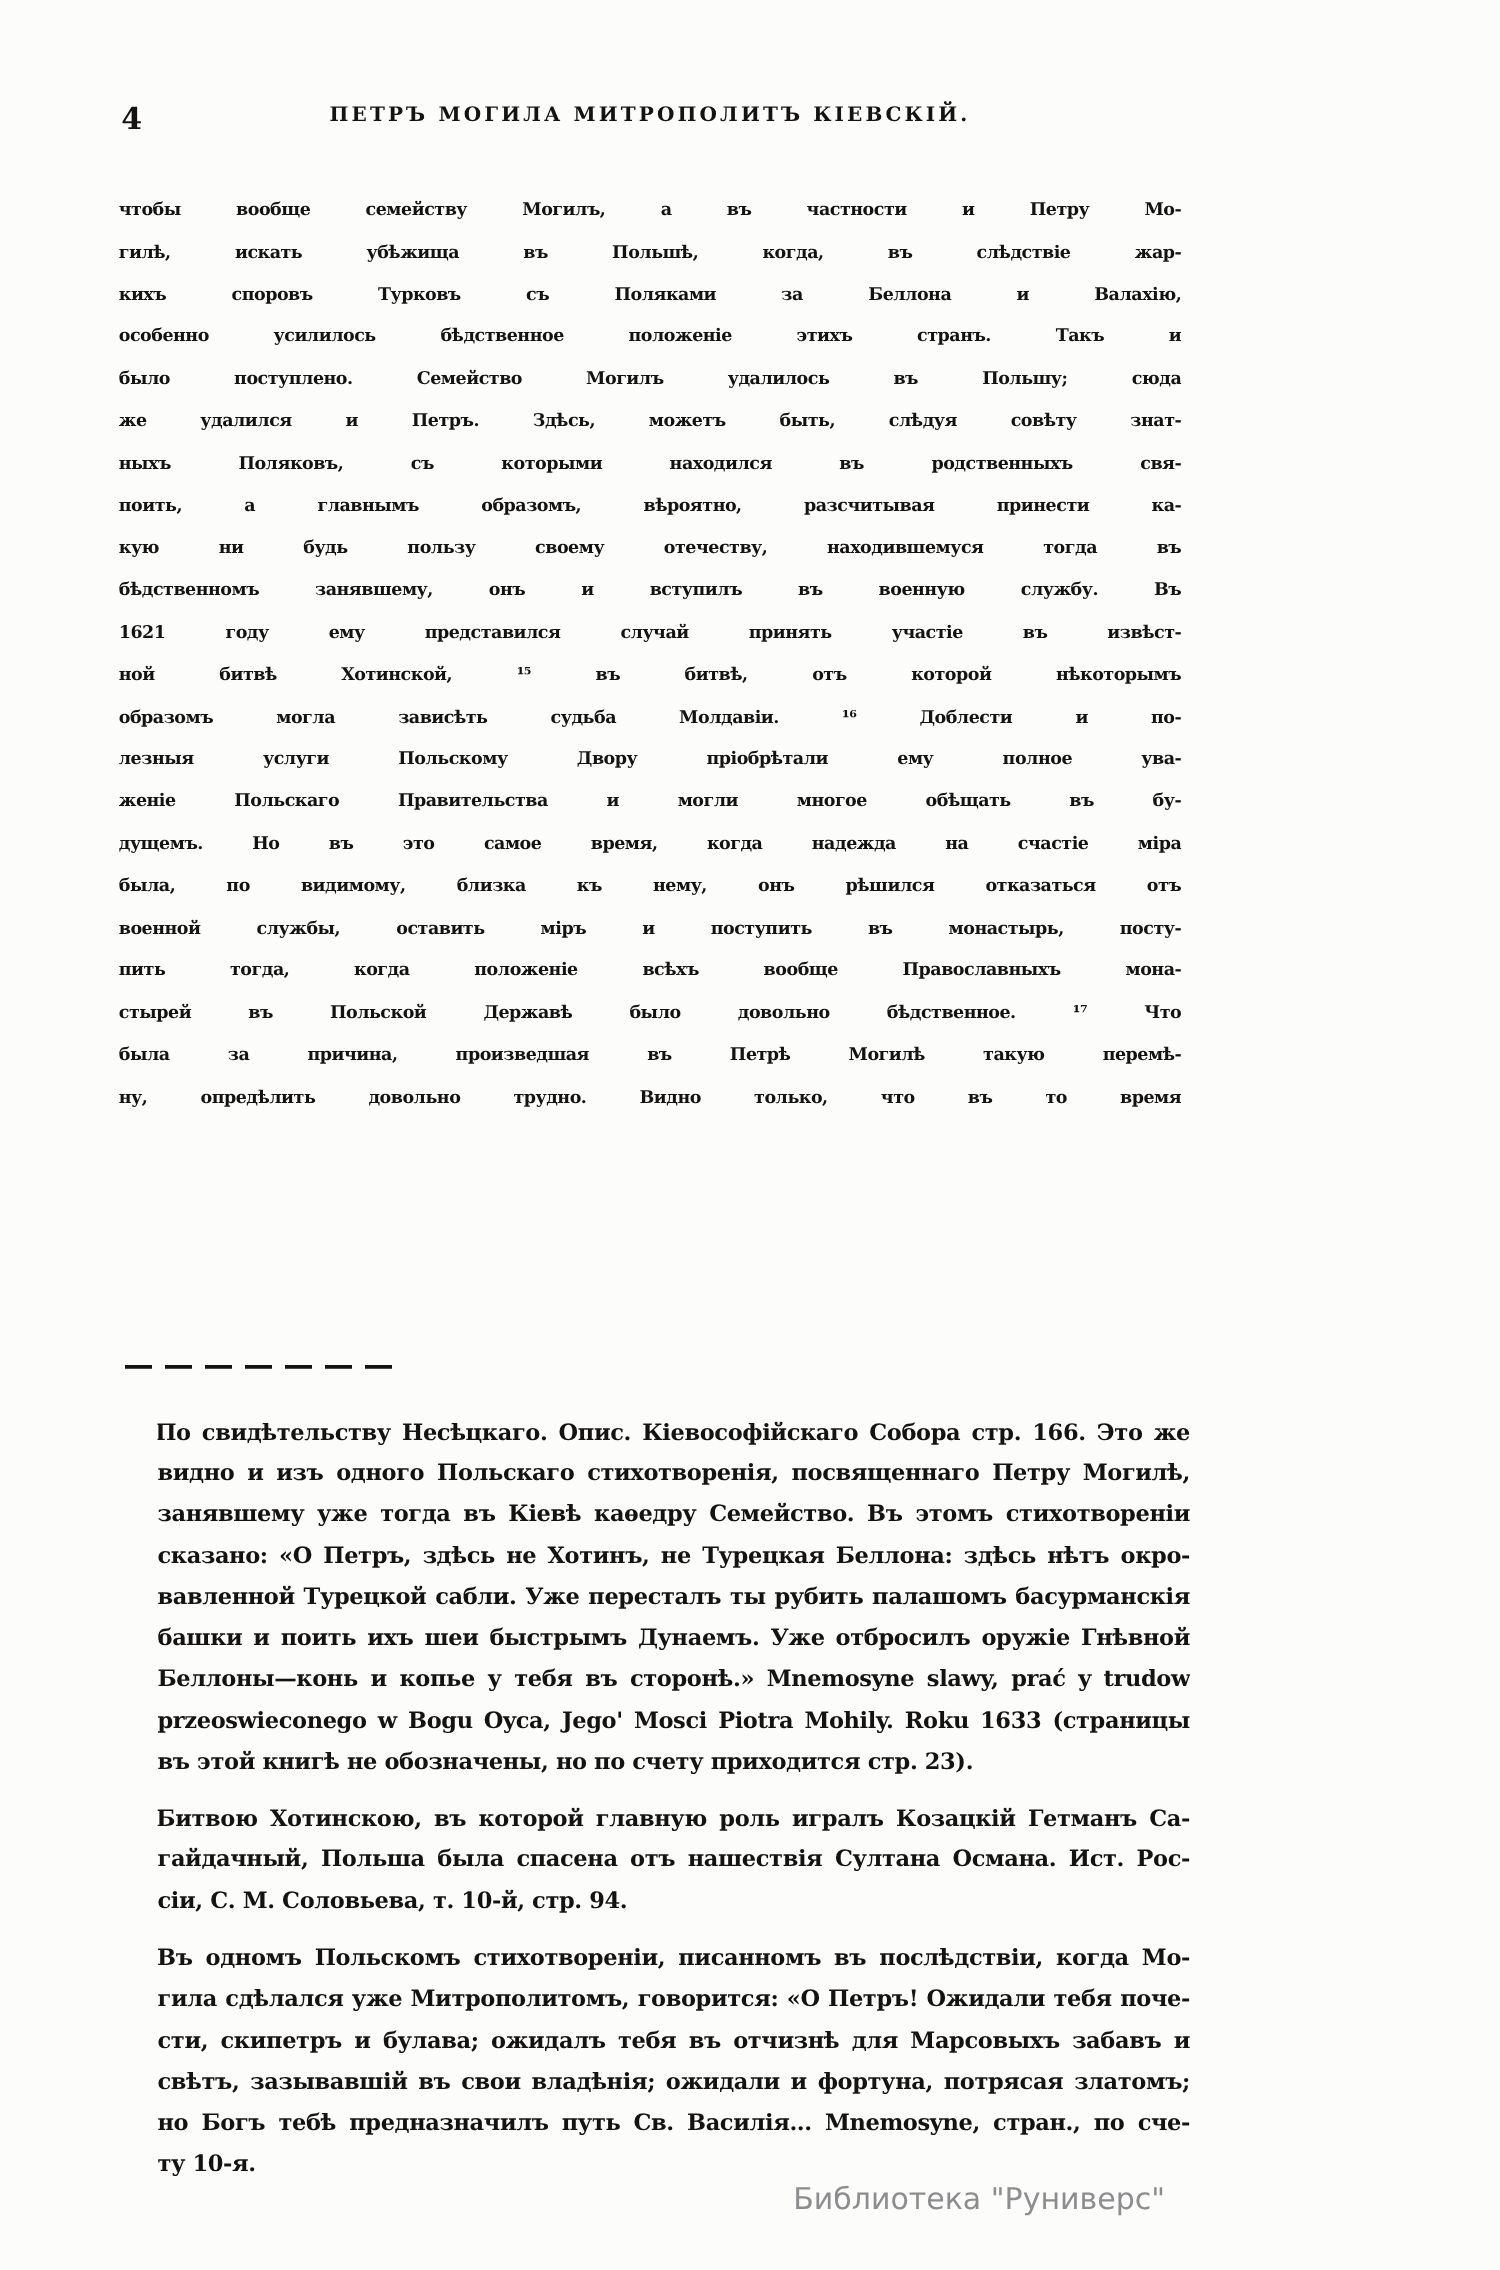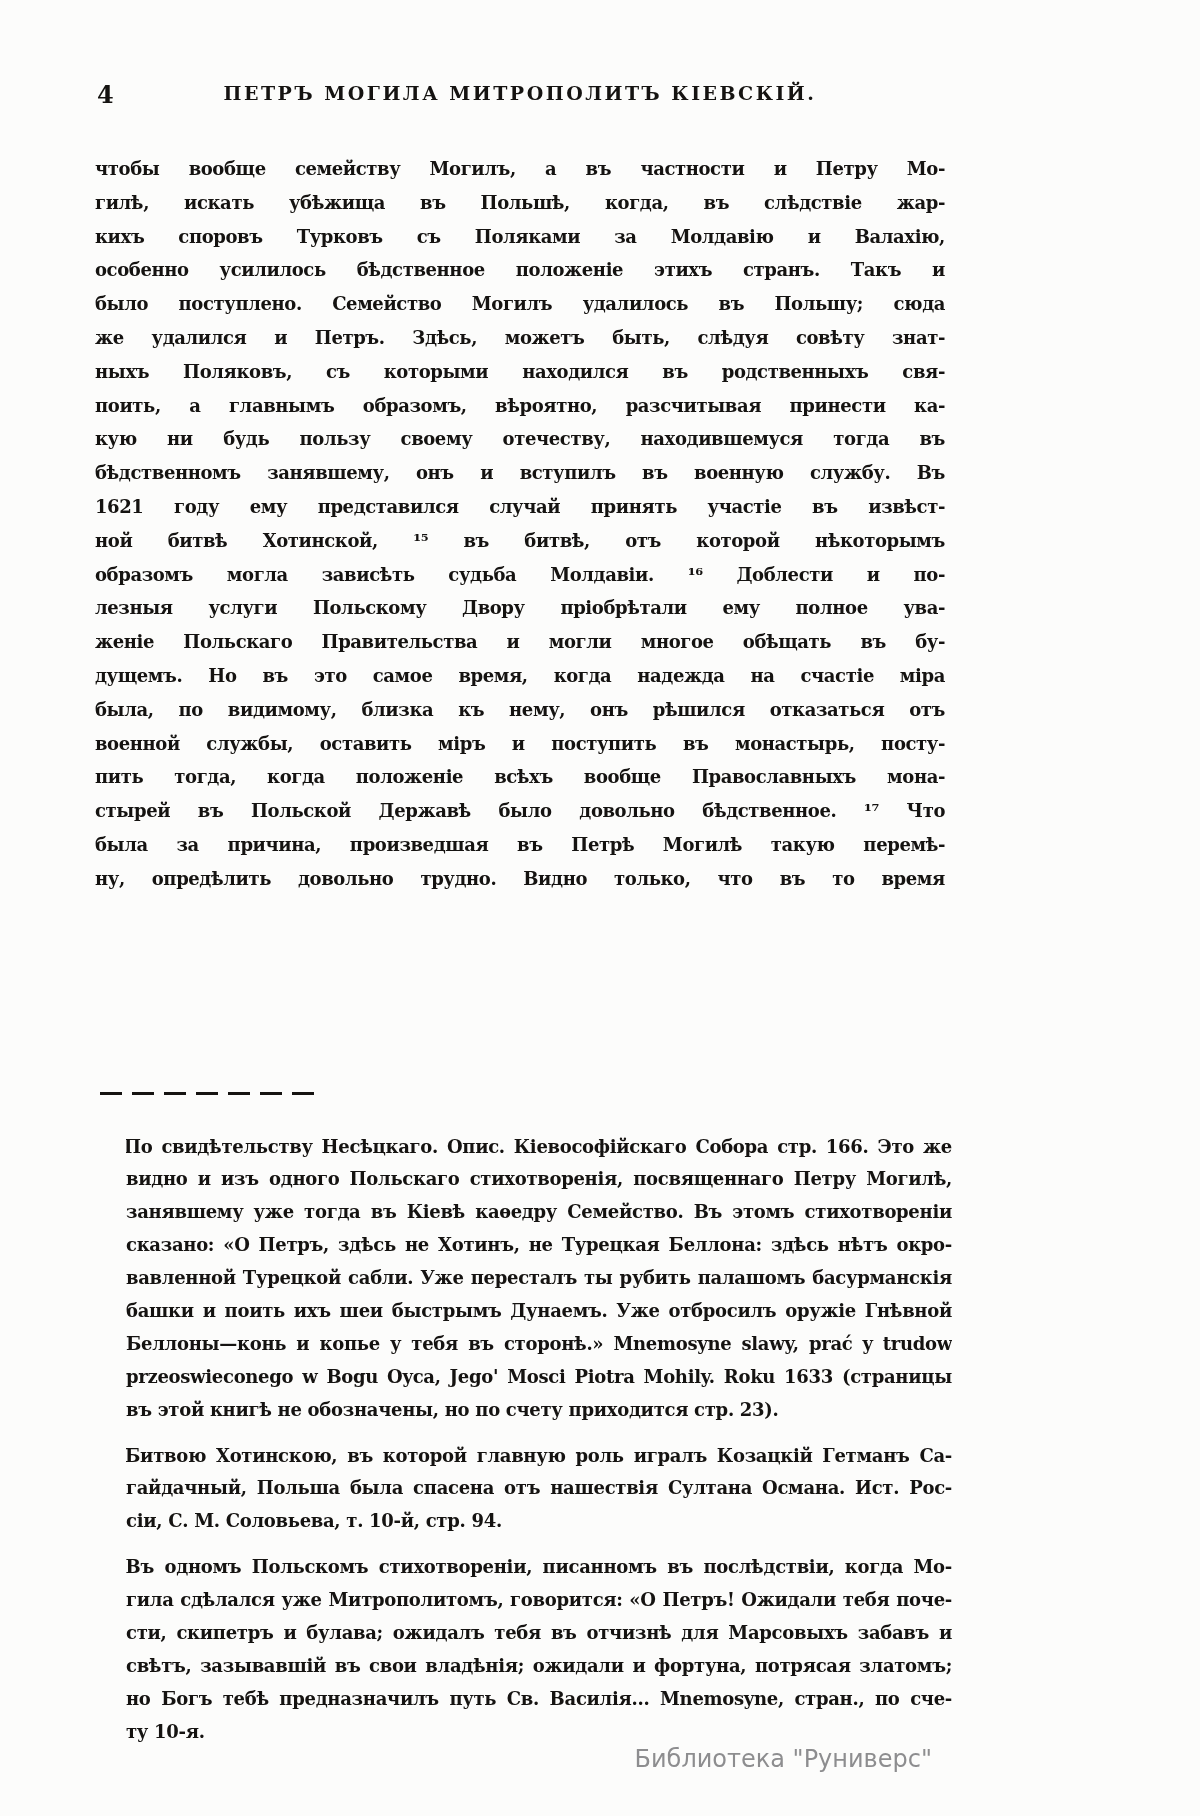--- a/index.html
+++ b/index.html
@@ -25,31 +25,31 @@
     height: 32px;
   }
   .page-number {
     position: absolute;
     left: 2px; top: 2px;
     font-size: 24px;
     font-weight: 700;
   }
   .running-title {
     text-align: center;
-    font-size: 19px;
+    font-size: 16px;
     font-weight: 700;
     letter-spacing: 2.5px;
     padding-top: 4px;
     white-space: nowrap;
   }
   
   .body-text {
     margin: 42px 255px 0 95px;
     width: 850px;
-    font-size: 18px;
+    font-size: 14px;
     font-weight: 700;
     letter-spacing: -0.4px;
   }
   .line {
     line-height: 33.8px;
     height: 33.8px;
     overflow: hidden;
     white-space: normal;
   }
   .j { text-align: justify; text-align-last: justify; }
@@ -93,21 +93,21 @@
 <div class="page">
 
   <header class="running-head">
     <span class="page-number">4</span>
     <div class="running-title">ПЕТРЪ МОГИЛА МИТРОПОЛИТЪ КІЕВСКІЙ.</div>
   </header>
 
   <main class="body-text">
     <div class="line j">чтобы вообще семейству Могилъ, а въ частности и Петру Мо-</div>
     <div class="line j">гилѣ, искать убѣжища въ Польшѣ, когда, въ слѣдствіе жар-</div>
-    <div class="line j">кихъ споровъ Турковъ съ Поляками за Молдавію и Валахію,</div>
+    <div class="line j">кихъ споровъ Турковъ съ Поляками за Беллона и Валахію,</div>
     <div class="line j">особенно усилилось бѣдственное положеніе этихъ странъ. Такъ и</div>
     <div class="line j">было поступлено. Семейство Могилъ удалилось въ Польшу; сюда</div>
     <div class="line j">же удалился и Петръ. Здѣсь, можетъ быть, слѣдуя совѣту знат-</div>
     <div class="line j">ныхъ Поляковъ, съ которыми находился въ родственныхъ свя-</div>
     <div class="line j">поить, а главнымъ образомъ, вѣроятно, разсчитывая принести ка-</div>
     <div class="line j">кую ни будь пользу своему отечеству, находившемуся тогда въ</div>
     <div class="line j">бѣдственномъ занявшему, онъ и вступилъ въ военную службу. Въ</div>
     <div class="line j">1621 году ему представился случай принять участіе въ извѣст-</div>
     <div class="line j">ной битвѣ Хотинской, ¹⁵ въ битвѣ, отъ которой нѣкоторымъ</div>
     <div class="line j">образомъ могла зависѣть судьба Молдавіи. ¹⁶ Доблести и по-</div>

